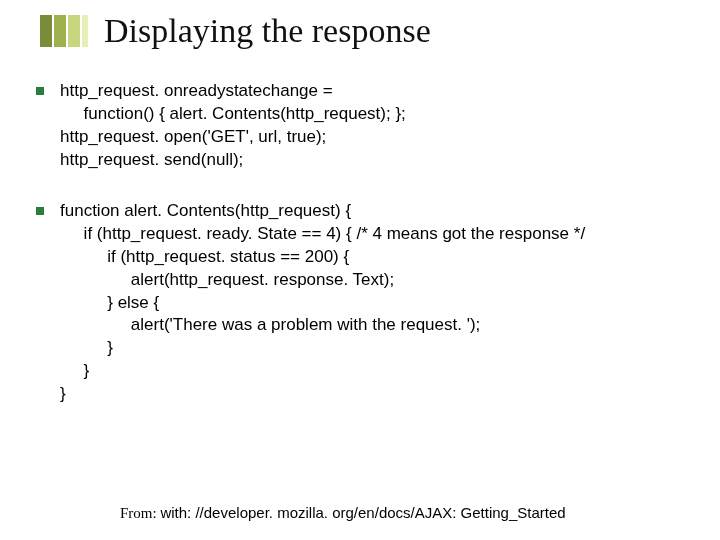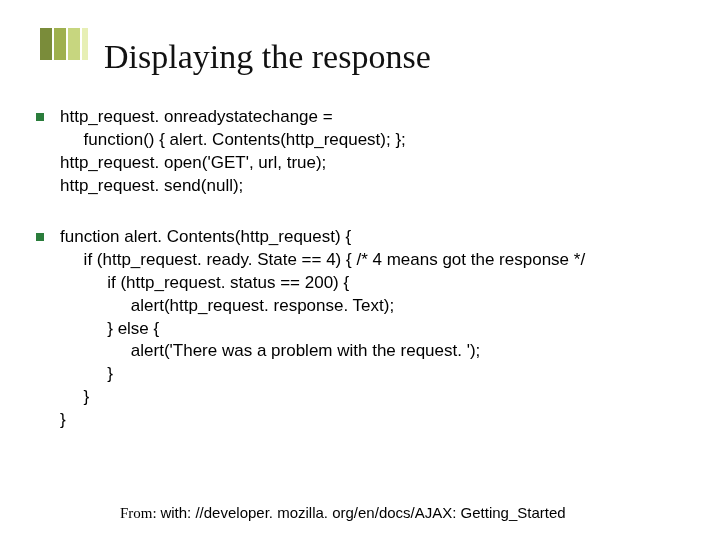--- a/index.html
+++ b/index.html
@@ -37,21 +37,20 @@
       #e7efb5 42px 48px
     );
     margin-right: 16px;
     flex: 0 0 auto;
   }
   .title {
     font-family: "Times New Roman", Times, serif;
     font-size: 34px;
     font-weight: 400;
     color: #111;
-    margin-top: 26px;
   }
   .body {
     padding: 30px 24px 0 36px;
     font-size: 17px;
     line-height: 1.35;
   }
   .bullet-block {
     display: flex;
     margin-bottom: 28px;
     justify-content: center;

